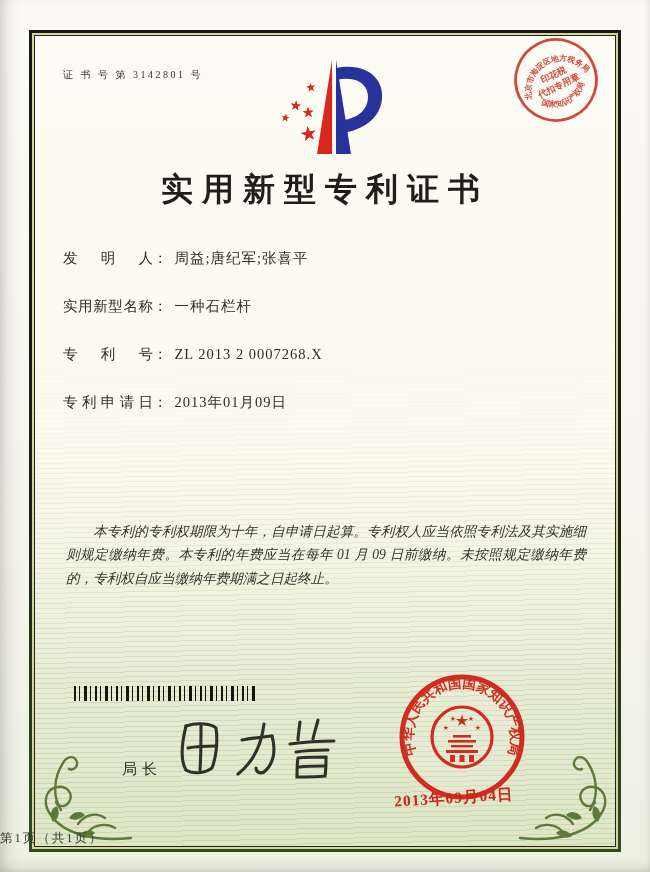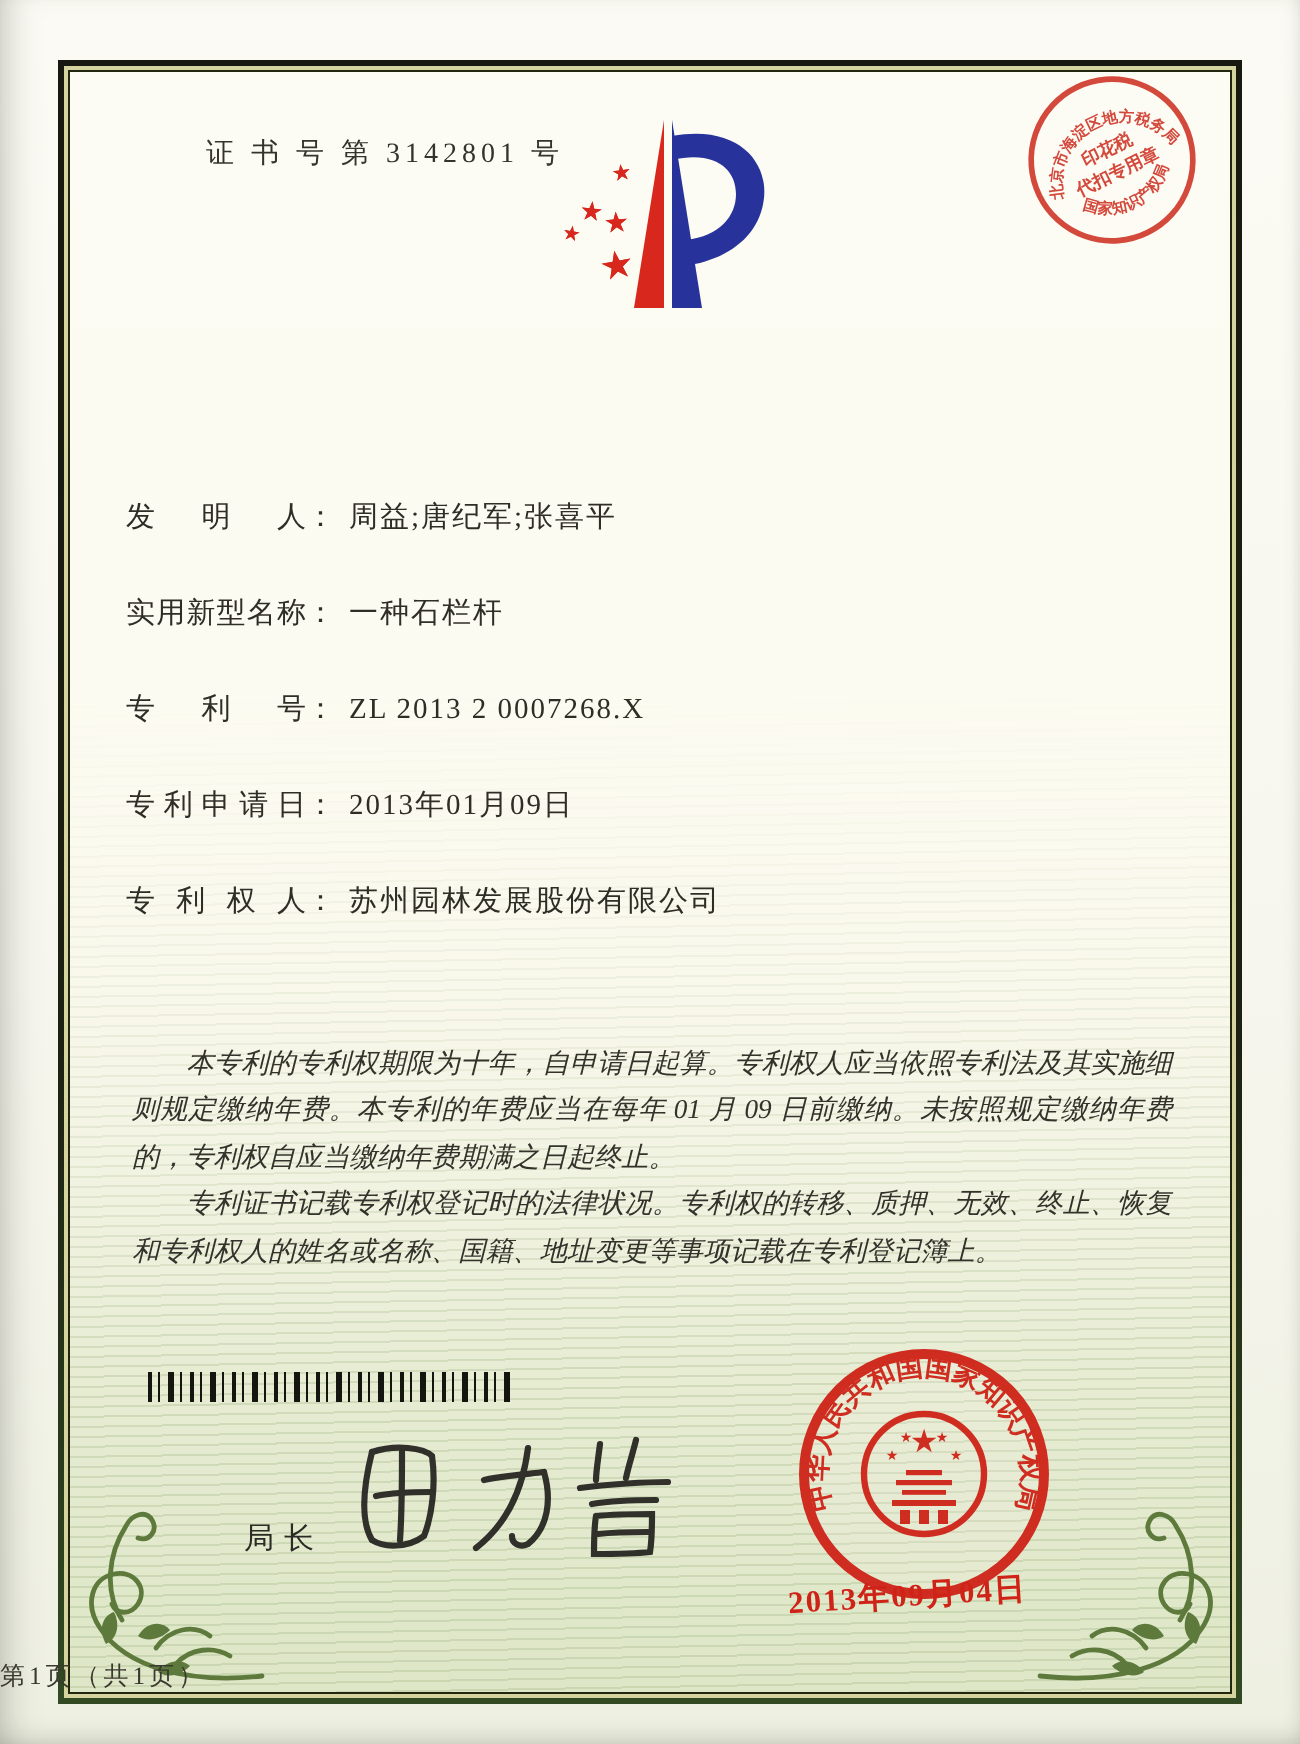--- a/index.html
+++ b/index.html
@@ -13,21 +13,21 @@
   .frame{
     position:absolute;left:29px;top:30px;width:592px;height:822px;box-sizing:border-box;
     border:3px solid;border-image:linear-gradient(180deg,#17180f 0%,#1c2012 60%,#314a22 100%) 1;
     box-shadow:inset 0 0 0 2px #d6d49e, inset 0 0 0 3px #23260f;
     background-image:
       linear-gradient(180deg,rgba(253,252,244,1) 0%,rgba(252,251,241,1) 38%,rgba(252,251,241,0) 80%),
       repeating-linear-gradient(179deg,rgba(122,152,92,.20) 0 1px,rgba(122,152,92,0) 1px 5px),
       linear-gradient(180deg,#fdfcf4 0%,#f6f5e7 50%,#dde6c6 100%);
   }
   
-  .cert-no{position:absolute;left:63px;top:68px;font-size:14px;letter-spacing:2.5px;color:#35342c;margin-left:40px;}
+  .cert-no{position:absolute;left:63px;top:68px;font-size:10px;letter-spacing:2.5px;color:#35342c;}
   .logo{position:absolute;left:272px;top:56px;width:116px;height:104px;}
   .logo svg{position:absolute;left:0;top:0;}
   .star{position:absolute;color:#d8281e;line-height:1;text-shadow:0 0 0 #d8281e;}
   .s1{left:34px;top:26px;font-size:11px;transform:rotate(-8deg);}
   .s2{left:18px;top:43px;font-size:13px;transform:rotate(6deg);}
   .s3{left:30px;top:50px;font-size:14px;transform:rotate(-4deg);}
   .s4{left:9px;top:57px;font-size:10px;transform:rotate(10deg);}
   .s5{left:28px;top:68px;font-size:19px;transform:rotate(-10deg);}
   .title{position:absolute;left:0;width:650px;top:168px;text-align:center;font-size:32px;font-weight:700;letter-spacing:9px;color:#1f1e19;}
   
@@ -91,42 +91,39 @@
     <text font-size="8.2" fill="#d03a2c" font-weight="bold" font-family="'Liberation Serif',serif">
       <textPath href="#txTop" startOffset="50%" text-anchor="middle">北京市海淀区地方税务局</textPath>
     </text>
     <text font-size="8.2" fill="#d03a2c" font-weight="bold" font-family="'Liberation Serif',serif">
       <textPath href="#txBot" startOffset="50%" text-anchor="middle">国家知识产权局</textPath>
     </text>
     <text x="50" y="47" font-size="9.5" fill="#d03a2c" font-weight="bold" text-anchor="middle" font-family="'Liberation Serif',serif">印花税</text>
     <text x="50" y="60" font-size="9.5" fill="#d03a2c" font-weight="bold" text-anchor="middle" font-family="'Liberation Serif',serif">代扣专用章</text>
   </svg>
 
+  <div class="title">实用新型专利证书</div>
 
   <div class="fields">
     <div class="frow">
       <span class="flabel">发明人</span><span class="fcolon">：</span><span class="fvalue">周益;唐纪军;张喜平</span>
     </div>
     <div class="frow">
       <span class="flabel">实用新型名称</span><span class="fcolon">：</span><span class="fvalue">一种石栏杆</span>
     </div>
     <div class="frow">
       <span class="flabel">专利号</span><span class="fcolon">：</span><span class="fvalue">ZL 2013 2 0007268.X</span>
     </div>
     <div class="frow">
       <span class="flabel">专利申请日</span><span class="fcolon">：</span><span class="fvalue">2013年01月09日</span>
     </div>
-    <div class="frow">
-      <span class="flabel">专利权人</span><span class="fcolon">：</span><span class="fvalue">苏州园林发展股份有限公司</span>
-    </div>
   </div>
 
   <div class="body-text">
     <p>本专利的专利权期限为十年，自申请日起算。专利权人应当依照专利法及其实施细则规定缴纳年费。本专利的年费应当在每年 01 月 09 日前缴纳。未按照规定缴纳年费的，专利权自应当缴纳年费期满之日起终止。</p>
-    <p>专利证书记载专利权登记时的法律状况。专利权的转移、质押、无效、终止、恢复和专利权人的姓名或名称、国籍、地址变更等事项记载在专利登记簿上。</p>
   </div>
 
   <div class="barcode"></div>
 
   <div class="signer-title">局长</div>
   <svg class="signature" width="190" height="72" viewBox="0 0 190 72">
     <g fill="none" stroke="#22211d" stroke-width="3.1" stroke-linecap="round" opacity="0.92">
       <path d="M14,14 C10,30 8,48 14,58"></path>
       <path d="M14,14 C26,10 40,12 44,16 C46,30 44,46 40,56 C32,62 20,62 14,58"></path>
       <path d="M16,36 C26,34 36,34 44,34"></path>

